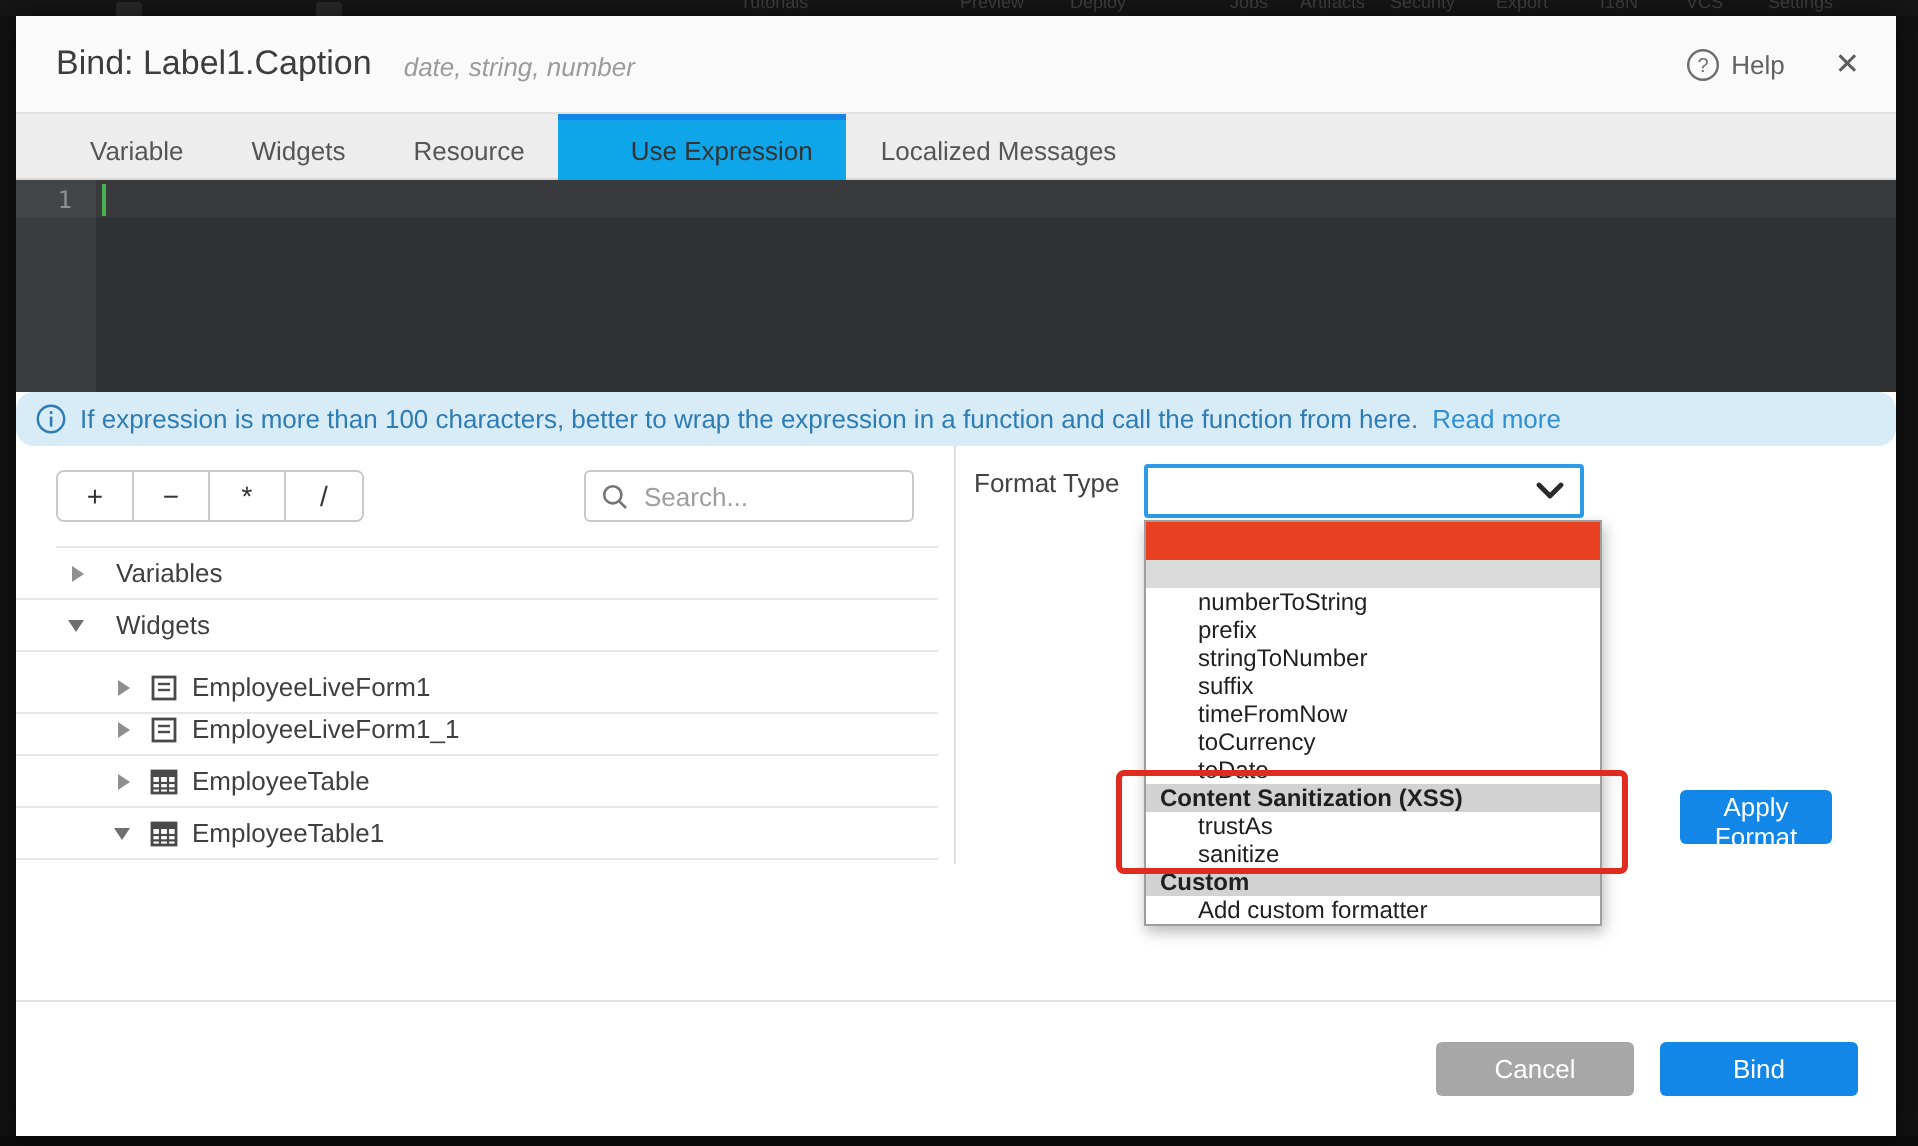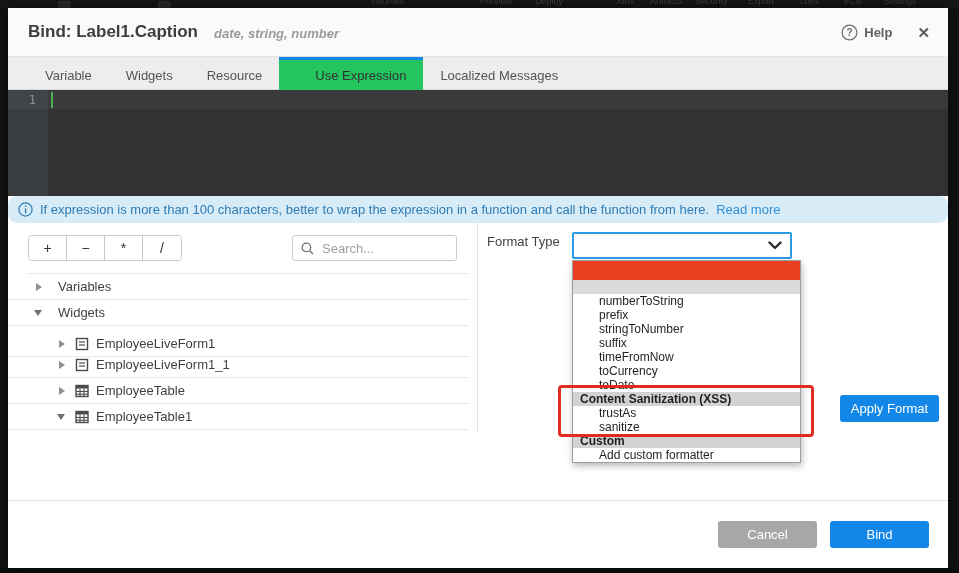--- a/index.html
+++ b/index.html
@@ -7,32 +7,32 @@
   .stage{position:relative;width:959px;height:573px;background:#121212;overflow:hidden;}
 
   
   .app-strip-top{position:absolute;left:0;top:0;width:959px;height:8px;background:#161616;overflow:hidden;}
   .bg-menu-item{position:absolute;top:-4px;font-size:9px;color:#414141;white-space:nowrap;}
   .bg-icon{position:absolute;top:1px;width:13px;height:10px;background:#2b2b2b;border-radius:2px;}
   .app-strip-bottom{position:absolute;left:0;top:568px;width:959px;height:5px;background:#0c0c0c;}
 
   
   .dialog{position:absolute;left:8px;top:8px;width:940px;height:560px;background:#fff;box-shadow:0 0 14px rgba(0,0,0,.55);}
-  .dlg-header{position:relative;height:49px;background:#fafafa;border-bottom:1px solid #e3e3e3;display:flex;align-items:center;padding:0 18px 0 20px;font-weight:bold;}
+  .dlg-header{position:relative;height:49px;background:#fafafa;border-bottom:1px solid #e3e3e3;display:flex;align-items:center;padding:0 18px 0 20px;}
   .dlg-title{font-size:17px;color:#3d3d3d;}
   .dlg-subtitle{font-size:13px;font-style:italic;color:#9b9b9b;margin-left:16px;margin-top:3px;}
   .dlg-header-right{margin-left:auto;display:flex;align-items:center;gap:9px;}
   .help-wrap{display:flex;align-items:center;gap:6px;cursor:pointer;}
   .help-label{font-size:13px;color:#616161;}
   .close-btn{font-size:15px;color:#5c5c5c;margin-left:16px;cursor:pointer;line-height:1;}
 
   
   .tabs{height:33px;background:#ededed;border-bottom:1px solid #d7d7d7;display:flex;padding-left:20px;}
   .tab{height:33px;display:flex;align-items:center;padding:0 17px;font-size:13px;color:#555;cursor:pointer;border-top:3px solid transparent;}
-  .tab.active{background:#22c55e;color:#333;border-top:3px solid var(--accent-blue);padding-left:36px;}
+  .tab.active{background:#0ea5e9;color:#333;border-top:3px solid var(--accent-blue);padding-left:36px;}
 
   
   .editor{position:relative;height:106px;background:#303234;display:flex;overflow:hidden;}
   .editor-gutter{width:40px;background:#3a3d40;color:#8a8a8a;font-family:"DejaVu Sans Mono",monospace;font-size:12px;text-align:right;padding:3px 12px 0 0;}
   .editor-code{position:relative;flex:1;}
   .editor-linehl{position:absolute;left:-40px;right:0;top:0;height:19px;background:rgba(255,255,255,0.045);}
   .editor-cursor{position:absolute;left:3px;top:2px;width:2px;height:16px;background:#4caf50;}
 
   
   .info-bar{height:27px;background:var(--info-bg);display:flex;align-items:center;padding:0 10px;font-size:13px;color:var(--info-text);gap:7px;border-radius:9px;}
@@ -62,21 +62,21 @@
 
   
   .format-label{position:absolute;left:479px;top:11px;font-size:13px;color:#424242;}
   .format-select{position:absolute;left:564px;top:9px;width:220px;height:27px;background:#fff;border:2px solid #2e9be9;border-radius:2px;display:flex;align-items:center;justify-content:flex-end;padding-right:8px;cursor:pointer;}
   .dropdown{position:absolute;left:564px;top:37px;width:229px;background:#fff;border:1px solid #9e9e9e;box-shadow:1px 3px 7px rgba(0,0,0,.28);z-index:5;}
   .dd-row{height:14px;display:flex;align-items:center;font-size:12px;color:#1f1f1f;padding-left:26px;cursor:pointer;white-space:nowrap;}
   .dd-row.dd-selected{height:19px;background:var(--selection-red);padding-left:4px;}
   .dd-row.dd-group{background:#d2d2d2;font-weight:bold;padding-left:7px;cursor:default;}
   .dd-row.dd-group-empty{background:#dadada;}
   .annotation-box{position:absolute;left:550px;top:162px;width:256px;height:52px;border:3px solid var(--annotation-red);border-radius:4px;z-index:6;pointer-events:none;}
-  .apply-btn{position:absolute;left:832px;top:172px;width:99px;height:27px;background:var(--accent-blue);color:#fff;font-size:13px;border:none;border-radius:3px;cursor:pointer;}
+  .apply-btn{position:absolute;left:832px;top:172px;width:76px;height:27px;background:var(--accent-blue);color:#fff;font-size:13px;border:none;border-radius:3px;cursor:pointer;}
 
   
   .footer-line{position:absolute;left:0;top:277px;width:940px;height:1px;background:#e3e3e3;}
   .btn{position:absolute;top:298px;width:99px;height:27px;border:none;border-radius:3px;color:#fff;font-size:13px;cursor:pointer;}
   .cancel-btn{left:710px;background:var(--cancel-gray);}
   .bind-btn{left:822px;background:var(--accent-blue);}
 
   svg{display:block;}
 </style>
 </head>

